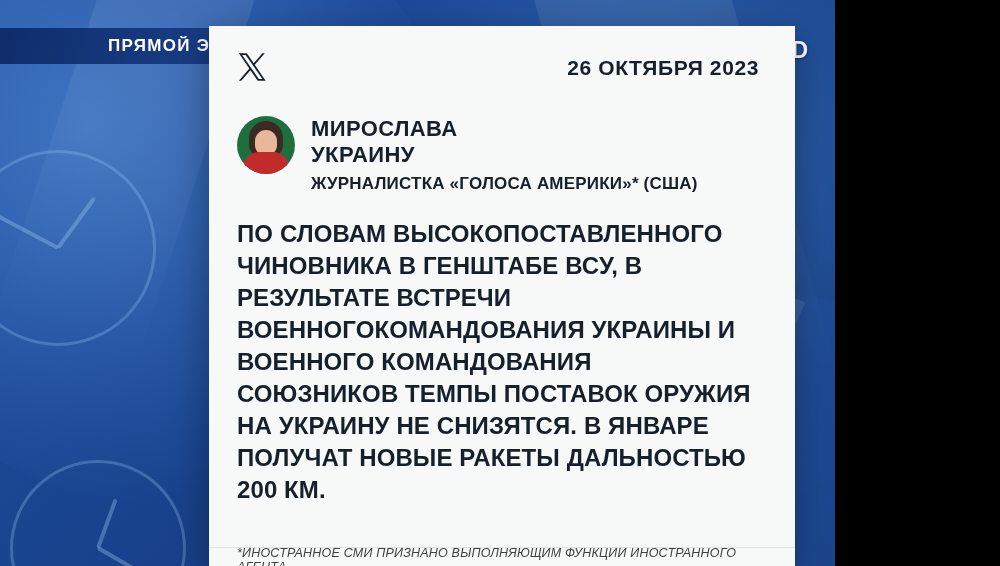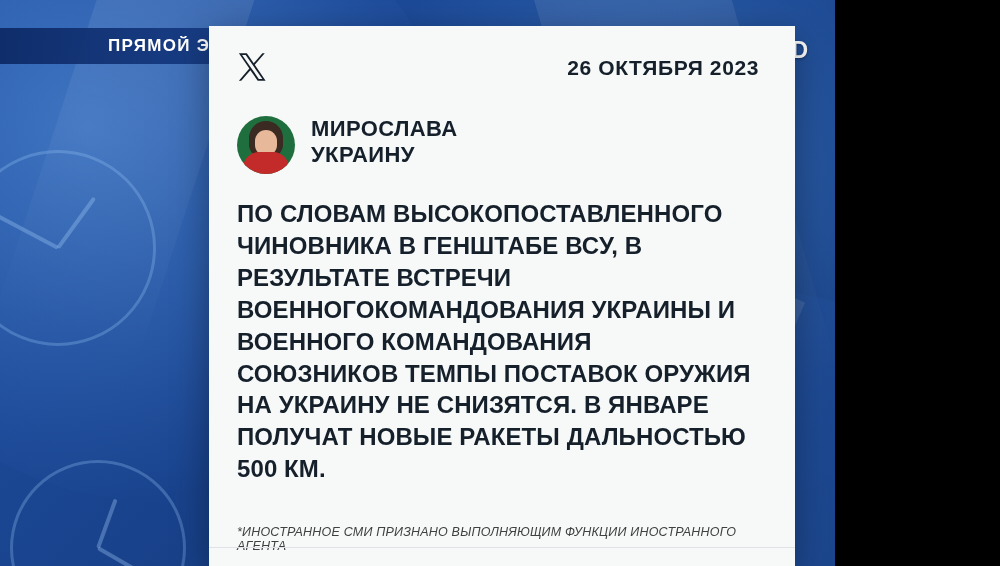--- a/index.html
+++ b/index.html
@@ -315,24 +315,25 @@
 
       <div class="author">
         <div class="avatar">
           <div class="av-hair"></div>
           <div class="av-face"></div>
           <div class="av-body"></div>
         </div>
         <div class="author-text">
           <div class="author-name">МИРОСЛАВА</div>
           <div class="author-name">УКРАИНУ</div>
+          <div class="author-role">ЖУРНАЛИСТКА «ГОЛОСА АМЕРИКИ»* (США)</div>
         </div>
       </div>
 
-      <div class="tweet-body">ПО СЛОВАМ ВЫСОКОПОСТАВЛЕННОГО ЧИНОВНИКА В ГЕНШТАБЕ ВСУ, В РЕЗУЛЬТАТЕ ВСТРЕЧИ ВОЕННОГОКОМАНДОВАНИЯ УКРАИНЫ И ВОЕННОГО КОМАНДОВАНИЯ СОЮЗНИКОВ ТЕМПЫ ПОСТАВОК ОРУЖИЯ НА УКРАИНУ НЕ СНИЗЯТСЯ. В ЯНВАРЕ ПОЛУЧАТ НОВЫЕ РАКЕТЫ ДАЛЬНОСТЬЮ 500 КМ.</div>
+      <div class="tweet-body">ПО СЛОВАМ ВЫСОКОПОСТАВЛЕННОГО ЧИНОВНИКА В ГЕНШТАБЕ ВСУ, В РЕЗУЛЬТАТЕ ВСТРЕЧИ ВОЕННОГОКОМАНДОВАНИЯ УКРАИНЫ И ВОЕННОГО КОМАНДОВАНИЯ СОЮЗНИКОВ ТЕМПЫ ПОСТАВОК ОРУЖИЯ НА УКРАИНУ НЕ СНИЗЯТСЯ. В ЯНВАРЕ ПОЛУЧАТ НОВЫЕ РАКЕТЫ ДАЛЬНОСТЬЮ 200 КМ.</div>
 
       <div class="footnote">*ИНОСТРАННОЕ СМИ ПРИЗНАНО ВЫПОЛНЯЮЩИМ ФУНКЦИИ ИНОСТРАННОГО АГЕНТА</div>
 
     </div>
     <div class="card-divider"></div>
   </div>
 
 </div>
 
 </body></html>

